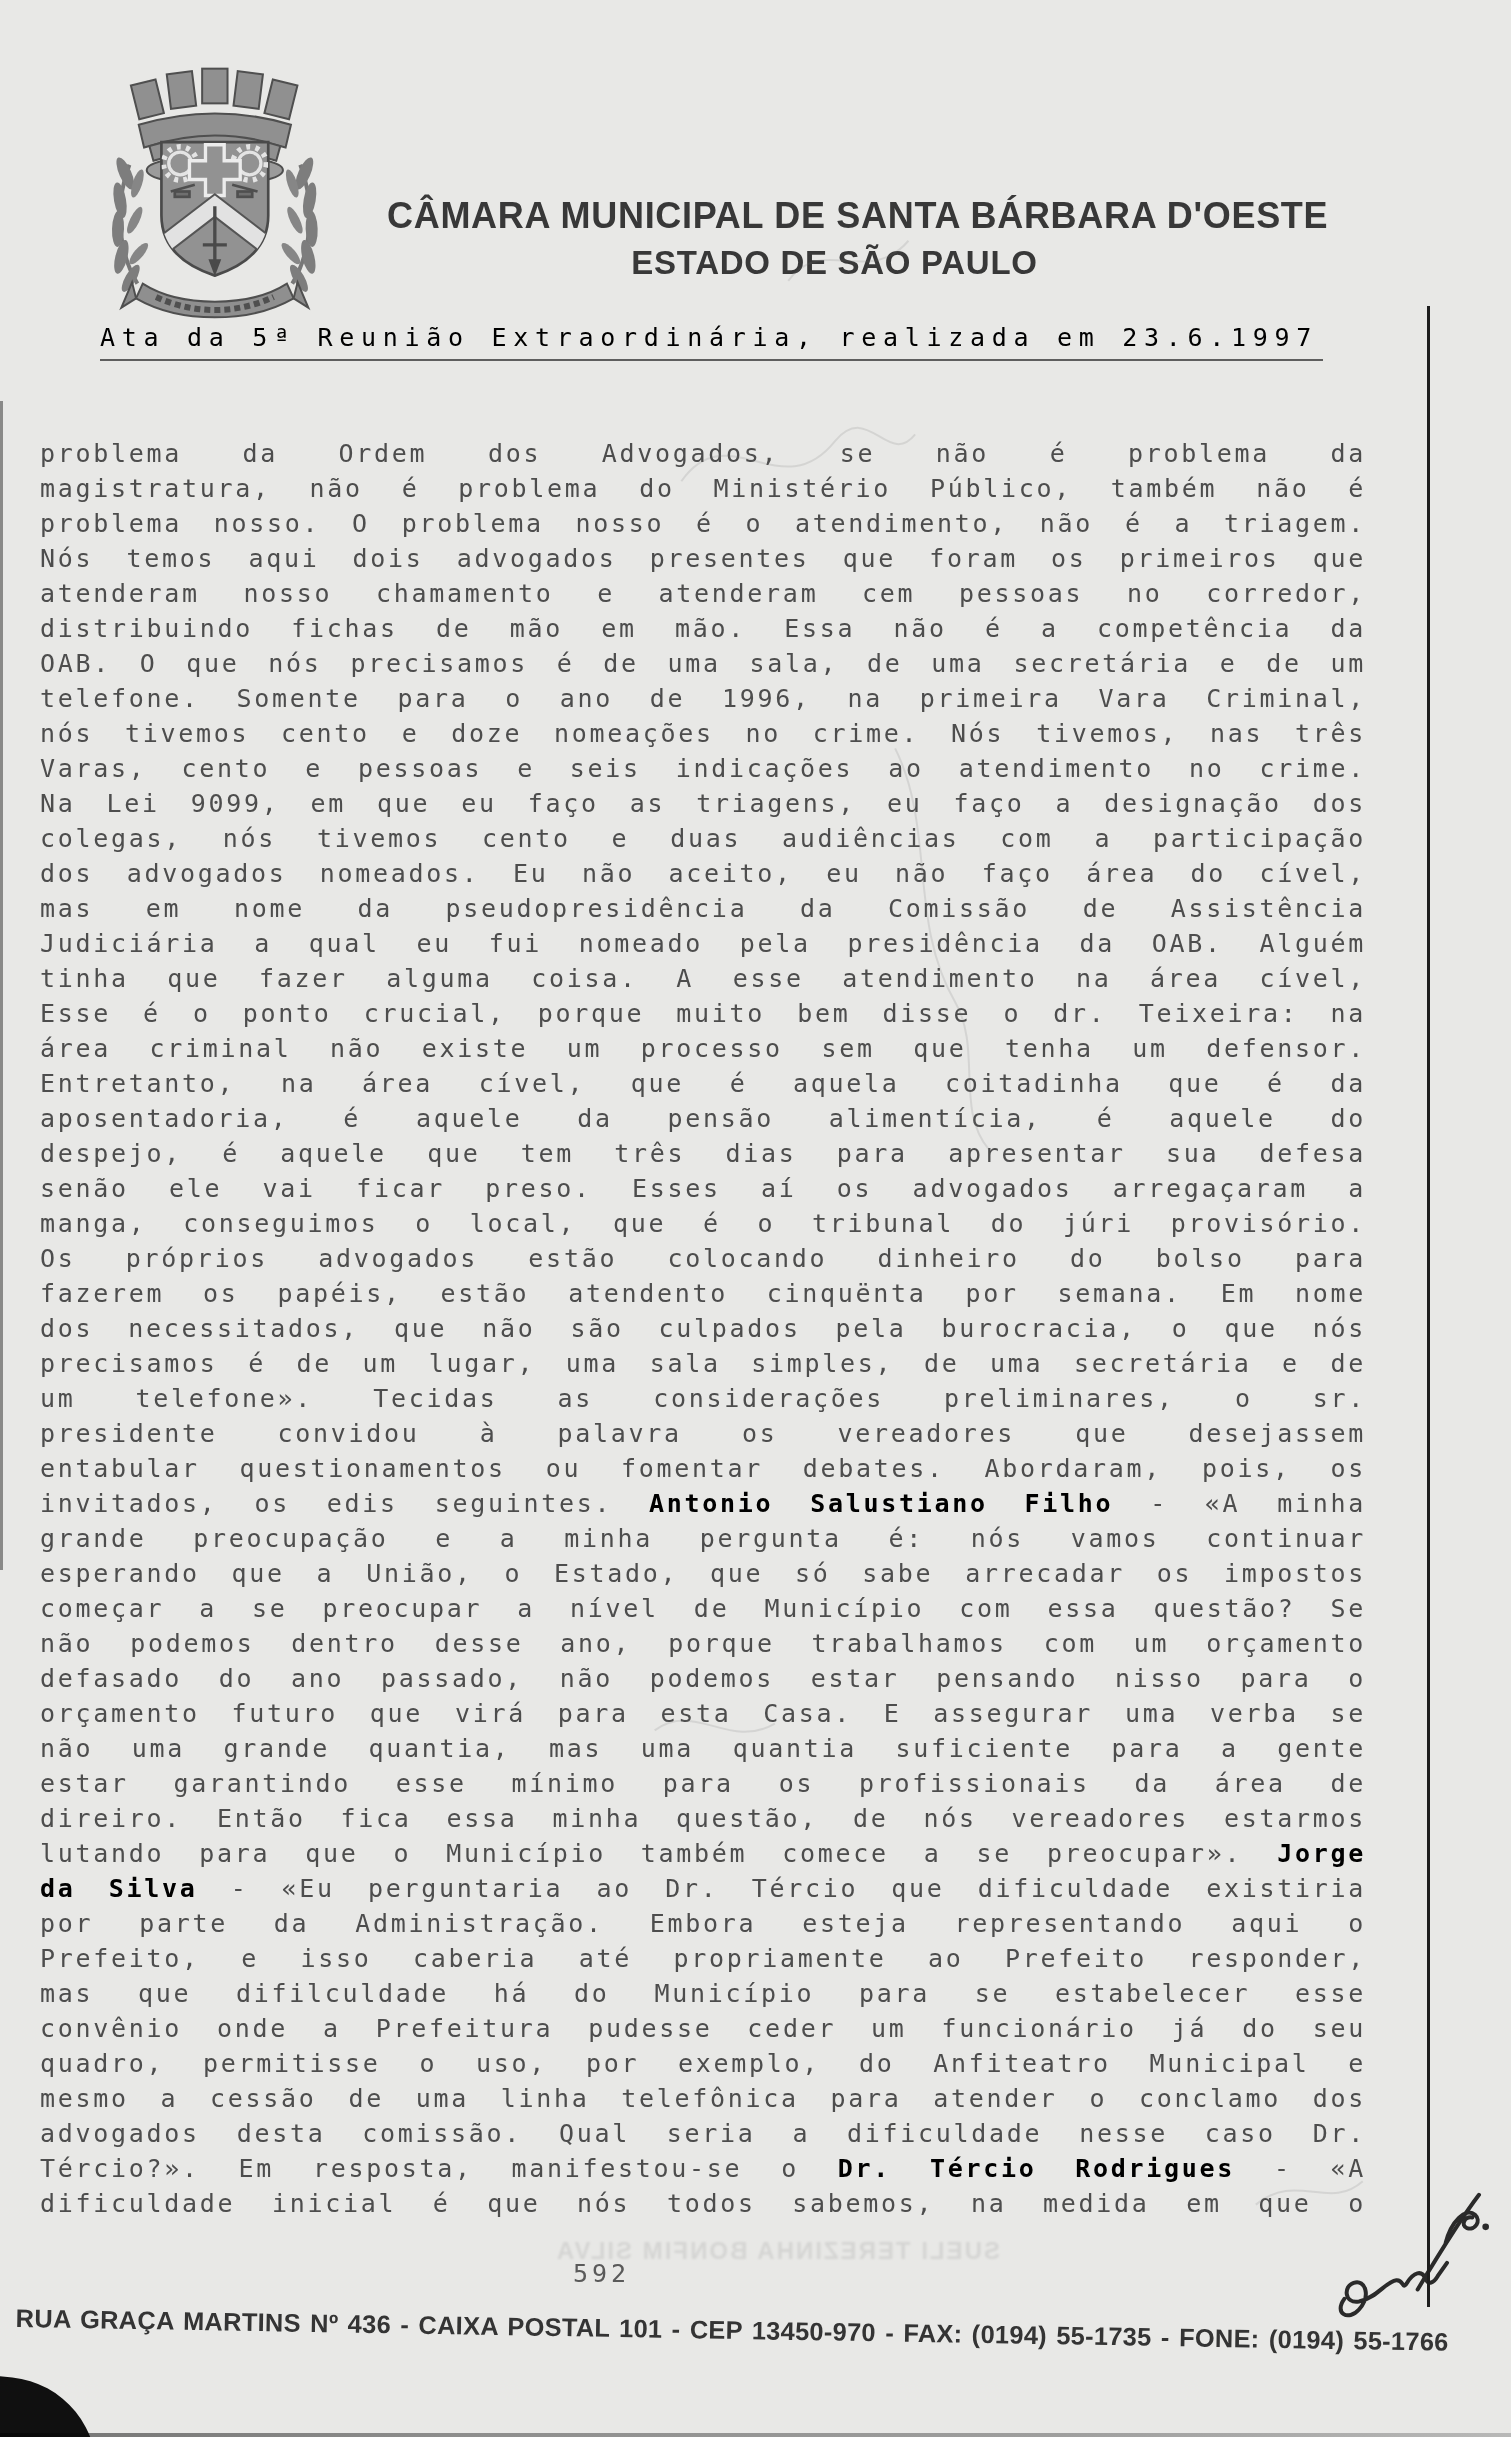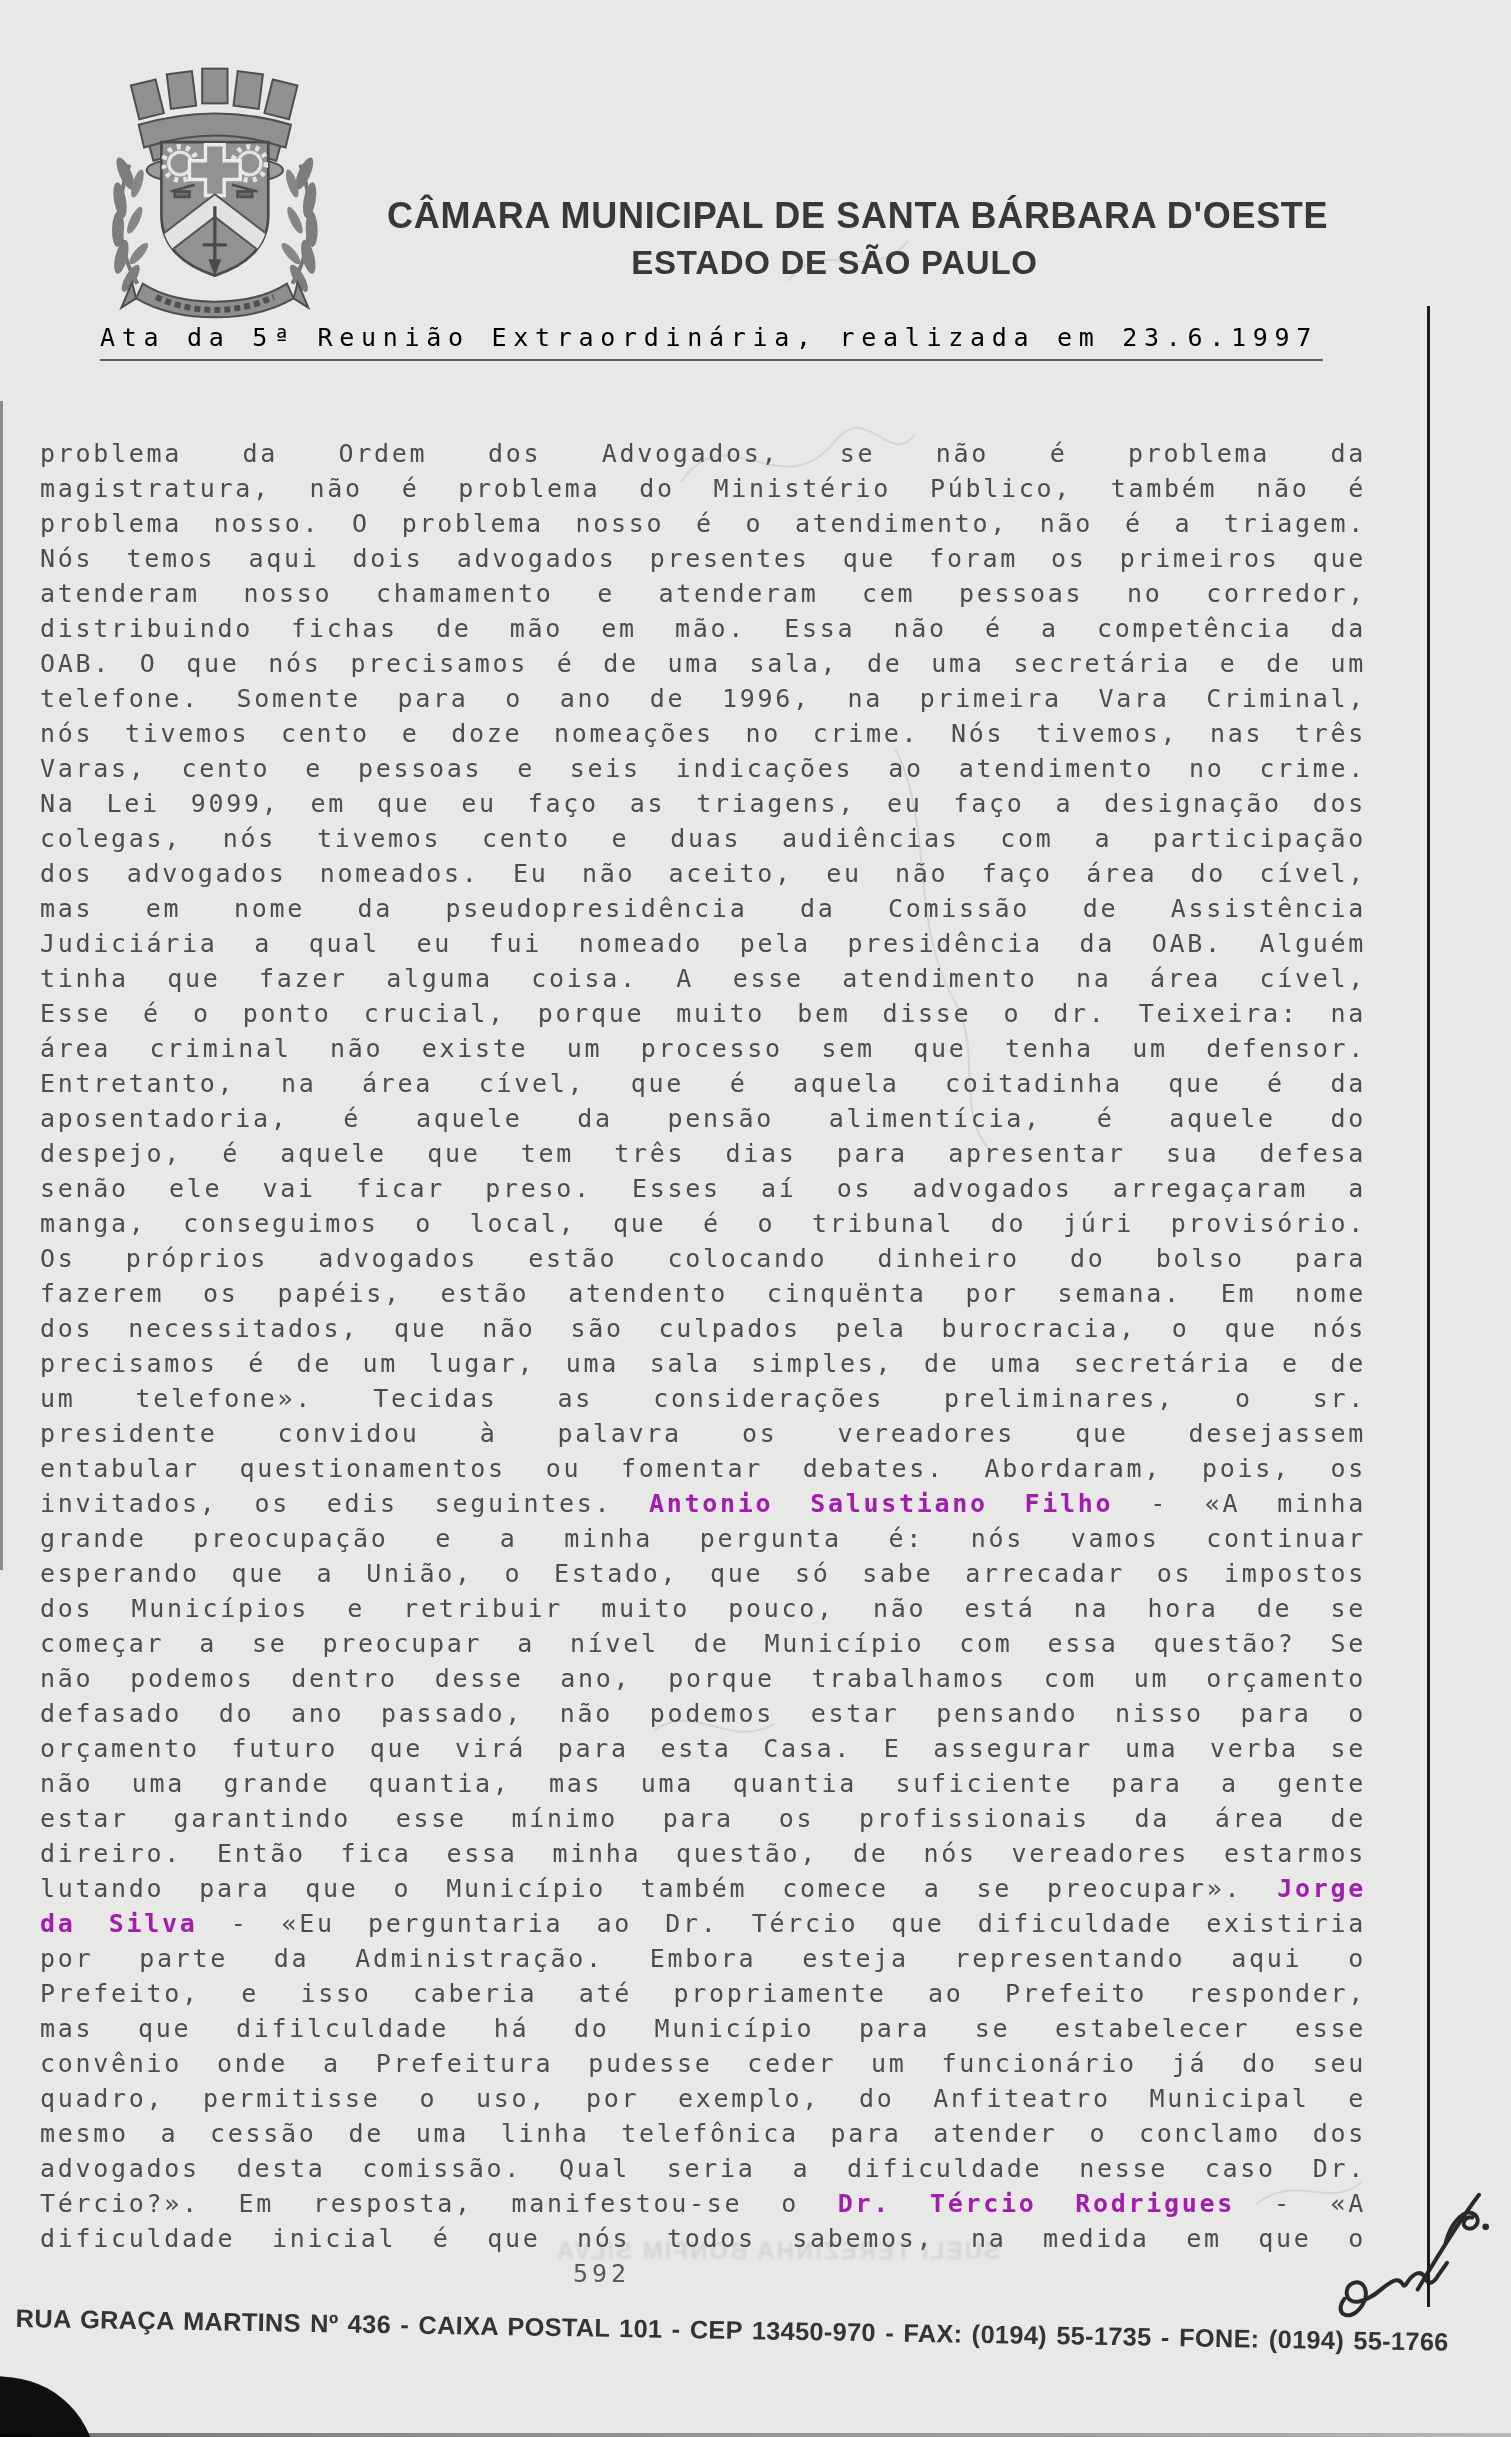--- a/index.html
+++ b/index.html
@@ -21,21 +21,21 @@
     position:absolute;left:100px;top:323px;
     font-size:25px;letter-spacing:6.7px;color:#000000;
     padding:0 5.3px 6.7px 0;border-bottom:2.7px solid #5e5e5e;white-space:nowrap;
   }
   
   .body-lines{
     position:absolute;left:40px;top:436px;width:1326px;
     color:var(--ink,#4d4d4d);font-size:25px;letter-spacing:2.7px;
   }
   .line{height:35px;line-height:35px;text-align:justify;text-align-last:justify;}
-  .line b{font-weight:700;color:#a21caf;}
+  .line b{font-weight:700;color:#000000;}
   
   .pagenum{position:absolute;left:573px;top:2259px;font-size:25px;letter-spacing:4px;color:#5a5a5a;}
   .footer{
     position:absolute;left:16px;top:2304px;width:1436px;
     font-family:"Liberation Sans",sans-serif;font-weight:700;font-size:25.4px;
     color:var(--footer_ink,#343434);letter-spacing:0.3px;word-spacing:2px;white-space:nowrap;
     transform:rotate(.95deg);transform-origin:0 0;
   }
   
   .scan-right{position:absolute;left:1427px;top:306px;width:3.3px;height:2001px;background:var(--scan_line,#222);}
@@ -157,21 +157,20 @@
       <div class="line">Os próprios advogados estão colocando dinheiro do bolso para</div>
       <div class="line">fazerem os papéis, estão atendento cinquënta por semana. Em nome</div>
       <div class="line">dos necessitados, que não são culpados pela burocracia, o que nós</div>
       <div class="line">precisamos é de um lugar, uma sala simples, de uma secretária e de</div>
       <div class="line">um telefone». Tecidas as considerações preliminares, o sr.</div>
       <div class="line">presidente convidou à palavra os vereadores que desejassem</div>
       <div class="line">entabular questionamentos ou fomentar debates. Abordaram, pois, os</div>
       <div class="line">invitados, os edis seguintes. <b>Antonio Salustiano Filho</b> - «A minha</div>
       <div class="line">grande preocupação e a minha pergunta é: nós vamos continuar</div>
       <div class="line">esperando que a União, o Estado, que só sabe arrecadar os impostos</div>
-      <div class="line">dos Municípios e retribuir muito pouco, não está na hora de se</div>
       <div class="line">começar a se preocupar a nível de Município com essa questão? Se</div>
       <div class="line">não podemos dentro desse ano, porque trabalhamos com um orçamento</div>
       <div class="line">defasado do ano passado, não podemos estar pensando nisso para o</div>
       <div class="line">orçamento futuro que virá para esta Casa. E assegurar uma verba se</div>
       <div class="line">não uma grande quantia, mas uma quantia suficiente para a gente</div>
       <div class="line">estar garantindo esse mínimo para os profissionais da área de</div>
       <div class="line">direiro. Então fica essa minha questão, de nós vereadores estarmos</div>
       <div class="line">lutando para que o Município também comece a se preocupar». <b>Jorge</b></div>
       <div class="line"><b>da Silva</b> - «Eu perguntaria ao Dr. Tércio que dificuldade existiria</div>
       <div class="line">por parte da Administração. Embora esteja representando aqui o</div>

